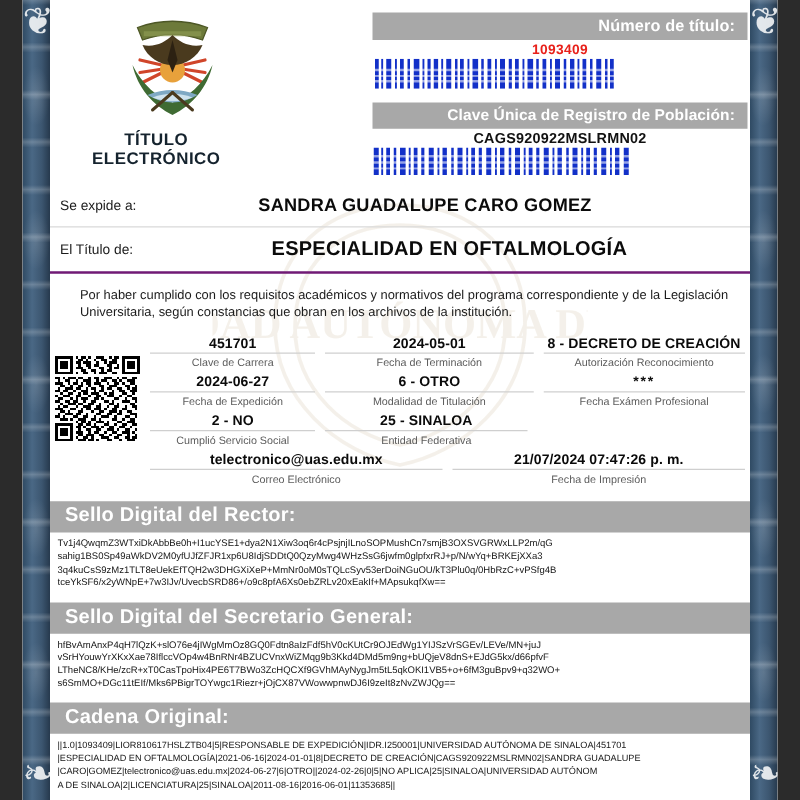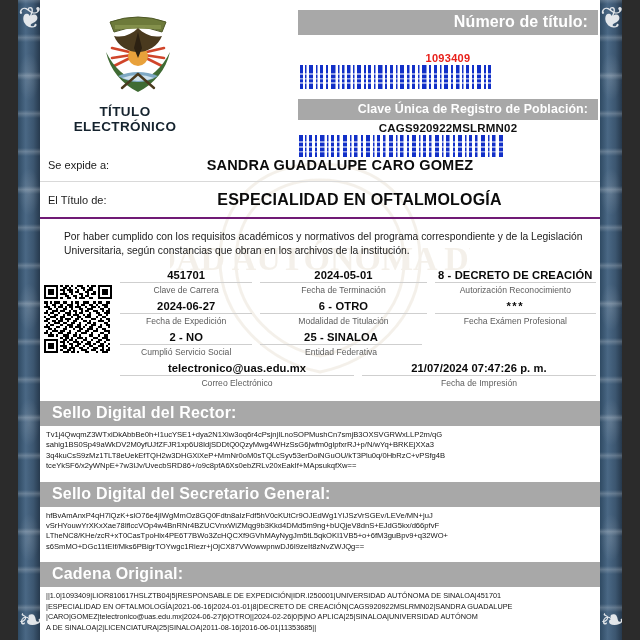--- a/index.html
+++ b/index.html
@@ -58,27 +58,27 @@
   .header { position: relative; height: 148px; }
   .crest { position: absolute; left: 48px; top: 8px; width: 100px; height: 96px; }
   .crest-title {
     position: absolute; left: 12px; top: 104px; width: 146px;
     text-align: center; font-size: 13.5px; line-height: 15px;
     font-weight: 700; color: #15232e; letter-spacing: .4px;
   }
   .hdr-right { position: absolute; right: 2px; top: 10px; width: 300px; }
   .grey-band {
     background: #a8a8a8; color: #ffffff; font-weight: 700;
-    font-size: 16px; padding: 3px 10px 4px 10px; text-align: right;
+    font-size: 13px; padding: 3px 10px 4px 10px; text-align: right;
     letter-spacing: .1px; white-space: nowrap;
   }
   .grey-band.cu { font-size: 12.4px; }
   .num-red {
     color: #e8201a; font-weight: 700; font-size: 11px;
-    text-align: center; margin-top: 17px; letter-spacing: .3px;
+    text-align: center; margin-top: 2px; letter-spacing: .3px;
   }
   .curp-val {
     color: #111; font-weight: 700; font-size: 11.5px;
     text-align: center; margin-top: 2px; letter-spacing: .2px;
   }
   .barcode { height: 24px; margin: 1px auto 0 auto; width: 195px; }
   .barcode.b2 { width: 210px; height: 22px; }
 
   
   .exp-row { position: relative; padding: 9px 0 8px 0; }

